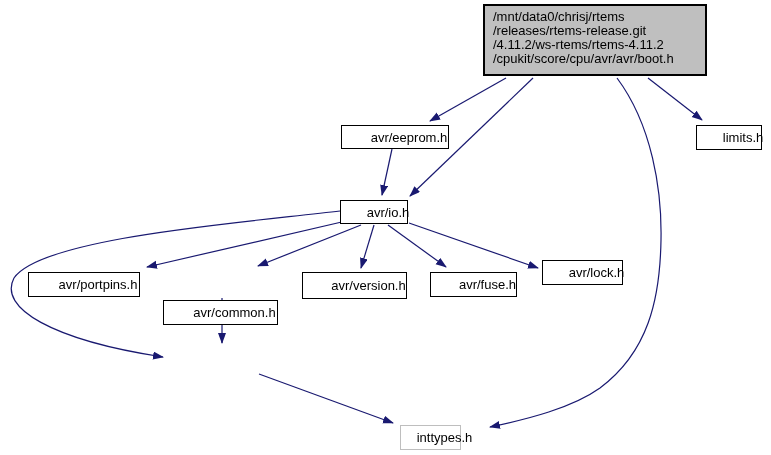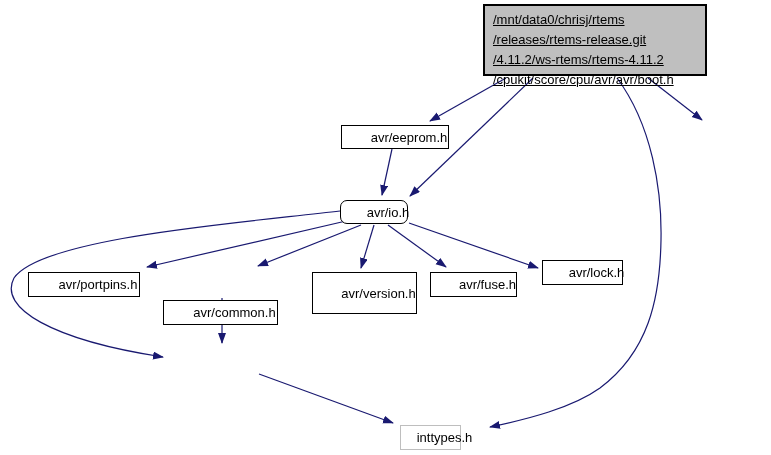--- a/index.html
+++ b/index.html
@@ -38,23 +38,22 @@
     padding-left: 28px;
   }
   .node.root {
     background: #bfbfbf;
     border: 2px solid #000000;
     white-space: pre-line;
     text-align: left;
     justify-content: flex-start;
     align-items: flex-start;
     padding: 4px 8px;
-    line-height: 20px;
+    line-height: 14px;
     cursor: default;
-    text-decoration: underline;
   }
   .node.external {
     border-color: #bebebe;
     cursor: default;
   }
   .edge {
     fill: none;
     stroke: #191970;
     stroke-width: 1.2px;
   }
@@ -85,29 +84,30 @@
     <path class="edge" d="M259,374 L393,423" marker-end="url(#arrow)"></path>
   </svg>
 
   <div class="node root" style="left:483px; top:4px; width:224px; height:72px;">/mnt/data0/chrisj/rtems
 /releases/rtems-release.git
 /4.11.2/ws-rtems/rtems-4.11.2
 /cpukit/score/cpu/avr/avr/boot.h</div>
 
   <div class="node" style="left:341px; top:125px; width:108px; height:24px;">avr/eeprom.h</div>
 
-  <div class="node" style="left:340px; top:200px; width:68px; height:24px;border-radius:7px;">avr/io.h</div>
+  <div class="node" style="left:340px; top:200px; width:68px; height:24px;">avr/io.h</div>
 
   <div class="node" style="left:28px; top:272px; width:112px; height:25px;">avr/portpins.h</div>
 
   <div class="node" style="left:163px; top:272px; width:115px; height:25px;margin-top:28px;">avr/common.h</div>
 
-  <div class="node" style="left:302px; top:272px; width:105px; height:42px;margin-left:10px;">avr/version.h</div>
+  <div class="node" style="left:302px; top:272px; width:105px; height:27px;">avr/version.h</div>
 
   <div class="node" style="left:430px; top:272px; width:87px; height:25px;">avr/fuse.h</div>
 
   <div class="node" style="left:542px; top:260px; width:81px; height:25px;">avr/lock.h</div>
 
 
+  <div class="node" style="left:696px; top:125px; width:66px; height:25px;">limits.h</div>
 
   <div class="node external" style="left:400px; top:425px; width:61px; height:25px;">inttypes.h</div>
 
 </div>
 
 </body></html>

